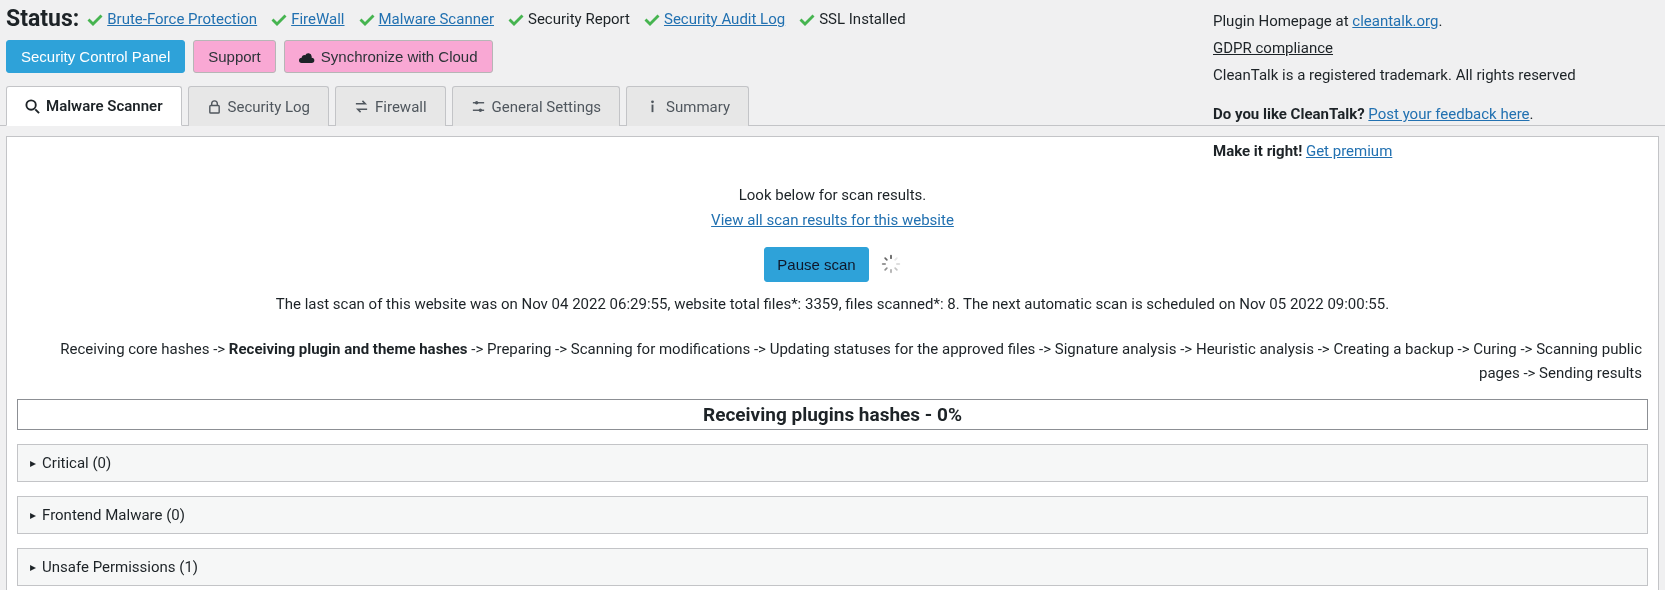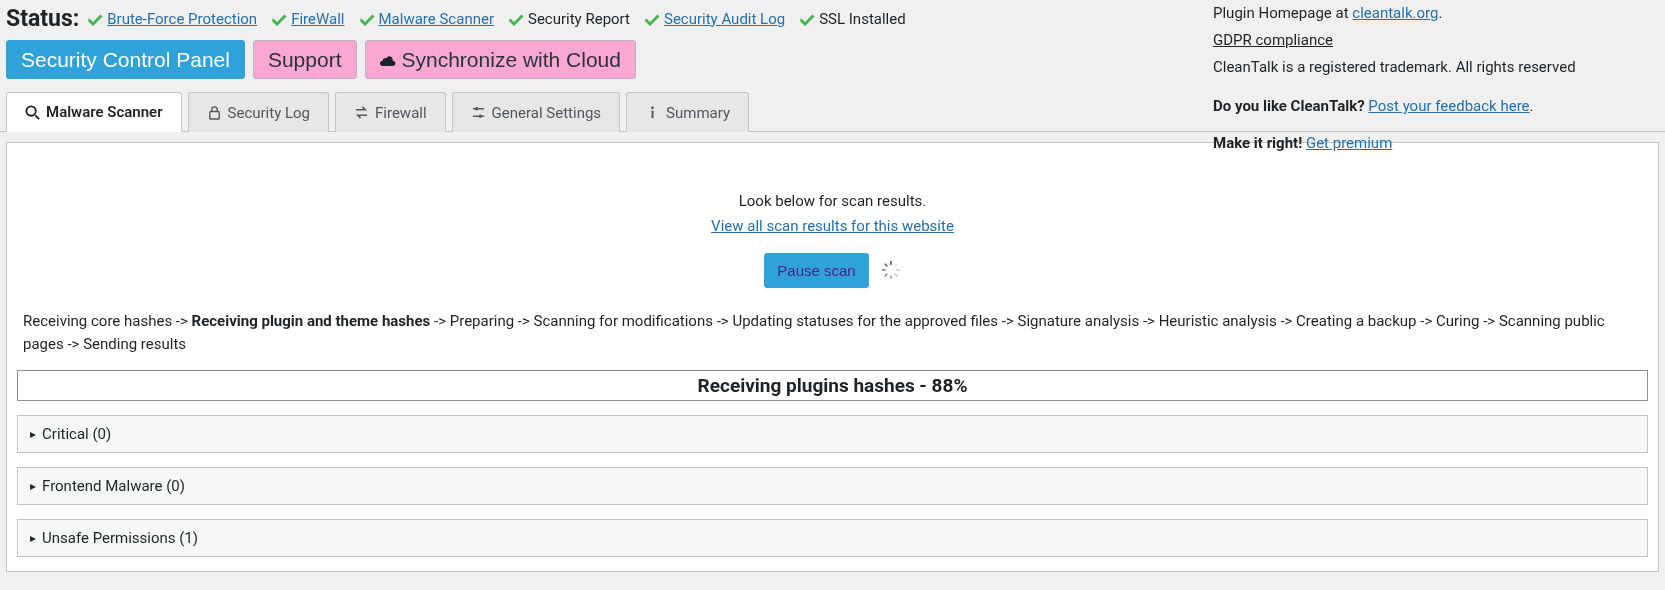--- a/index.html
+++ b/index.html
@@ -27,21 +27,21 @@
   .status-row .lbl { font-weight: 700; font-size: 23px; margin-right: 4px; }
   .status-row .item { display: inline-flex; align-items: center; gap: 4px; margin-right: 10px; }
   .check-icon { width: 16px; height: 16px; color: #46b450; }
   .status-row .nolink { color: #1d2327; text-decoration: none; }
 
   
   .actions-row { display: flex; gap: 8px; padding: 0 6px 12px 6px; }
   .btn {
     display: inline-flex; align-items: center; gap: 6px;
     padding: 8px 14px;
-    font-size: 21px;
+    font-size: 15px;
     border: 1px solid #8c8f94;
     background: #f6f7f7;
     color: #2c3338;
     border-radius: 3px;
     cursor: pointer;
     line-height: 1;
   }
   .btn-primary {
     background: #2ea2d9;
     border-color: #2ea2d9;
@@ -50,21 +50,21 @@
   .btn-gray {
     background: #f9a8d4;
     border-color: #b6b6b6;
     color: #2c3338;
   }
   .cloud-icon { width: 16px; height: 12px; }
 
   
   .side-info {
     position: absolute;
-    top: 0;
+    top: 8px;
     right: 0;
     width: 460px;
     font-size: 15px;
     padding: 0 0 0 8px;
     line-height: 1.8;
   }
   .side-info .line { white-space: nowrap; }
   .side-info .bold { font-weight: 700; }
 
   
@@ -96,34 +96,34 @@
     text-align: center;
     padding: 34px 0 0 0;
     font-size: 15px;
     line-height: 1.65;
   }
   .center-scan .meta-line { margin-top: 10px; color: #1d2327; }
   .pause-row { display: inline-flex; align-items: center; gap: 12px; margin-top: 14px; }
   .btn-pause {
     background: #2ea2d9;
     border: 1px solid #2ea2d9;
-    color: #4c1d95;
+    color: #0f172a;
     padding: 8px 12px;
     font-size: 15px;
     border-radius: 3px;
     cursor: pointer;
   }
   .spinner {
     width: 20px; height: 20px;
     display: inline-block;
   }
   .spinner svg { width:20px; height:20px; }
 
   .stage-line {
-    text-align: left;
+    text-align: right;
     font-size: 15px;
     margin-top: 22px;
     line-height: 1.55;
     padding: 0 6px;
   }
   .stage-line .active-stage { font-weight: 700; }
 
   .progress-box {
     margin-top: 14px;
     border: 1px solid #8c8f94;
@@ -275,28 +275,29 @@
             <rect x="11" y="1" width="2" height="5" rx="1" transform="rotate(90 12 12)" opacity="0.25"></rect>
             <rect x="11" y="1" width="2" height="5" rx="1" transform="rotate(135 12 12)" opacity="0.35"></rect>
             <rect x="11" y="1" width="2" height="5" rx="1" transform="rotate(180 12 12)" opacity="0.5"></rect>
             <rect x="11" y="1" width="2" height="5" rx="1" transform="rotate(225 12 12)" opacity="0.65"></rect>
             <rect x="11" y="1" width="2" height="5" rx="1" transform="rotate(270 12 12)" opacity="0.8"></rect>
             <rect x="11" y="1" width="2" height="5" rx="1" transform="rotate(315 12 12)" opacity="0.9"></rect>
           </g>
         </svg>
       </span>
     </div>
+    <div class="meta-line">The last scan of this website was on Nov 04 2022 06:29:55, website total files*: 3359, files scanned*: 8. The next automatic scan is scheduled on Nov 05 2022 09:00:55.</div>
   </div>
 
   <div class="stage-line">
     <span>Receiving core hashes</span><span> -&gt; </span><span class="active-stage">Receiving plugin and theme hashes</span><span> -&gt; </span><span>Preparing</span><span> -&gt; </span><span>Scanning for modifications</span><span> -&gt; </span><span>Updating statuses for the approved files</span><span> -&gt; </span><span>Signature analysis</span><span> -&gt; </span><span>Heuristic analysis</span><span> -&gt; </span><span>Creating a backup</span><span> -&gt; </span><span>Curing</span><span> -&gt; </span><span>Scanning public pages</span><span> -&gt; </span><span>Sending results</span>
   </div>
 
   <div class="progress-box">
-    <span>Receiving plugins hashes - 88%</span>
+    <span>Receiving plugins hashes - 0%</span>
   </div>
 
   <div class="acc">
     <span class="tri">▸</span>
     <span>Critical (0)</span>
   </div>
   <div class="acc">
     <span class="tri">▸</span>
     <span>Frontend Malware (0)</span>
   </div>

